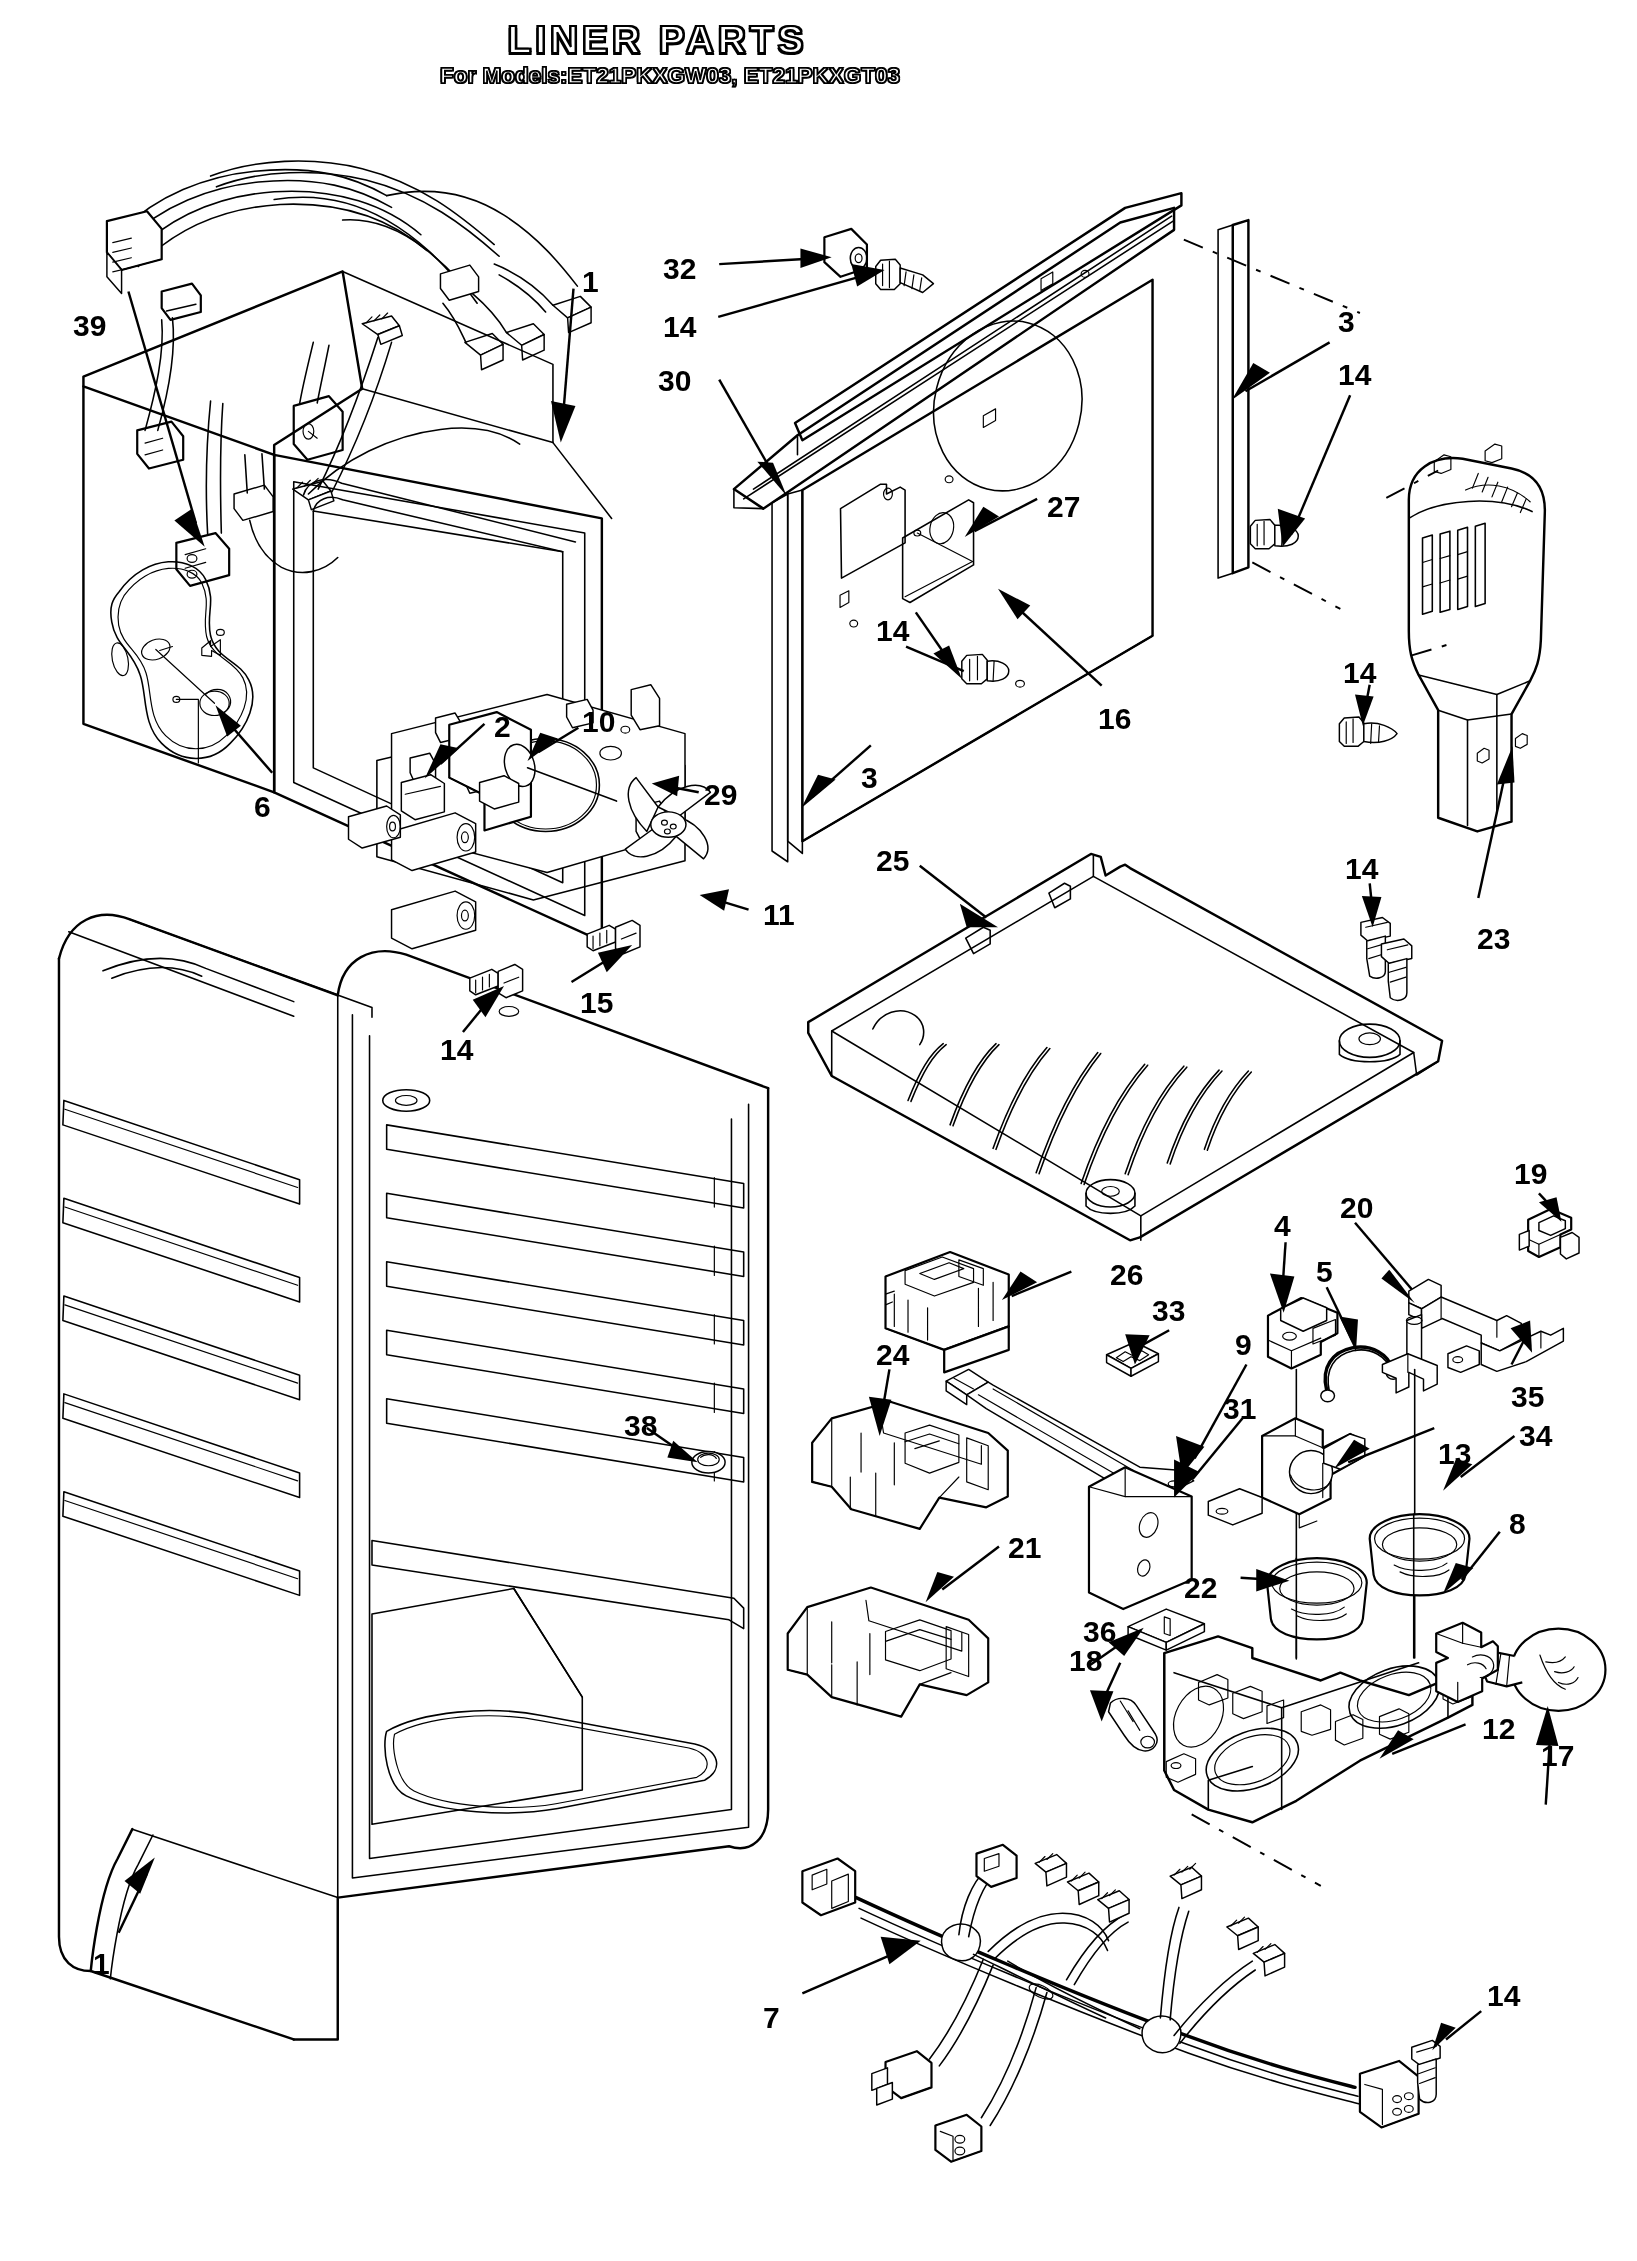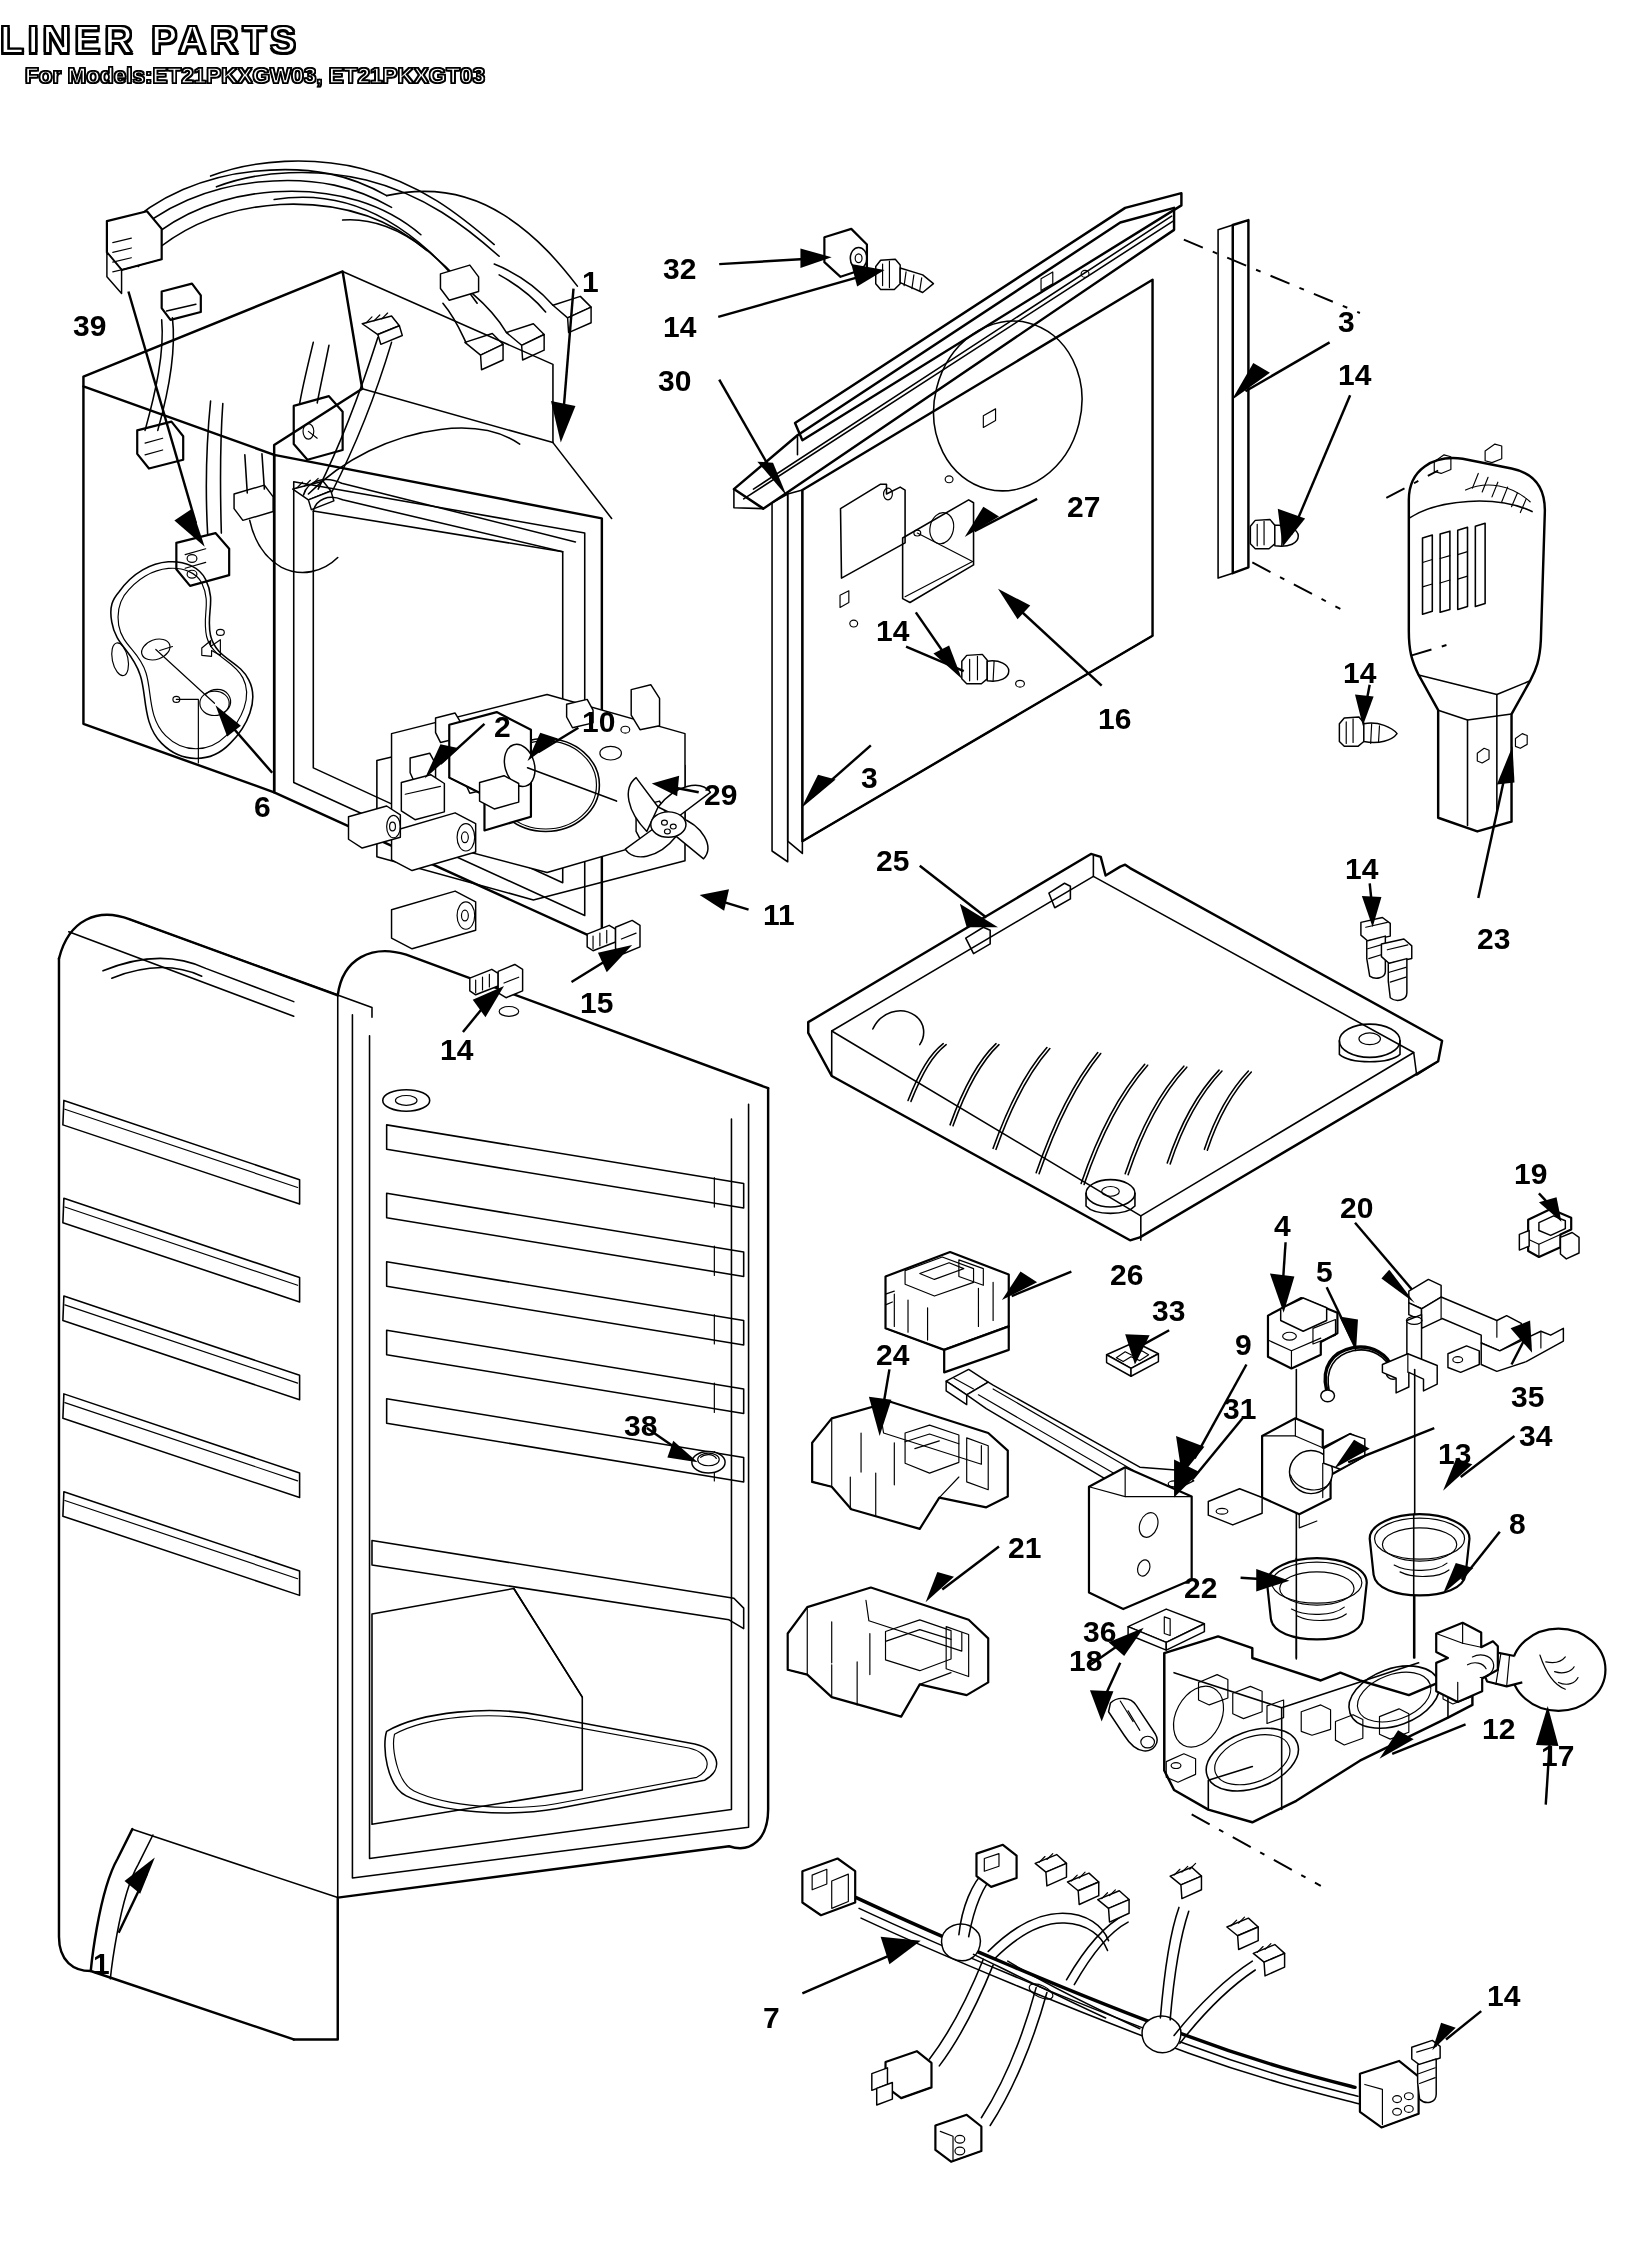--- a/index.html
+++ b/index.html
@@ -4,21 +4,21 @@
 <style>
   html,body{margin:0;padding:0;background:#ffffff;}
   body{font-family:"Liberation Sans",sans-serif;color:#000;}
   #page{
     position:relative;
     width:1638px;height:2261px;
     background:#ffffff;
     overflow:hidden;
   }
   
-  #title-block{position:absolute;left:0;top:19.6px;width:1315px;text-align:left;}
+  #title-block{position:absolute;left:0;top:19.6px;width:1315px;text-align:center;}
   #main-title{
     font-family:"Liberation Sans",sans-serif;
     font-size:39px;font-weight:bold;letter-spacing:3.9px;
     color:#ffffff;
     -webkit-text-stroke:2px #000;
     text-shadow:
       -1.5px -1.5px 0 #000, 1.5px -1.5px 0 #000,
       -1.5px  1.5px 0 #000, 1.5px  1.5px 0 #000;
     line-height:1.0;
   }
@@ -899,21 +899,21 @@
   </svg>
 
   <div id="callout-layer">
     <div class="callout" style="left:73px;top:311px;">39</div>
     <div class="callout" style="left:582px;top:267px;">1</div>
     <div class="callout" style="left:663px;top:254px;">32</div>
     <div class="callout" style="left:663px;top:312px;">14</div>
     <div class="callout" style="left:658px;top:366px;">30</div>
     <div class="callout" style="left:1338px;top:307px;">3</div>
     <div class="callout" style="left:1338px;top:360px;">14</div>
-    <div class="callout" style="left:1047px;top:492px;margin-left:20px;">27</div>
+    <div class="callout" style="left:1047px;top:492px;">27</div>
     <div class="callout" style="left:876px;top:616px;">14</div>
     <div class="callout" style="left:1098px;top:704px;">16</div>
     <div class="callout" style="left:861px;top:763px;">3</div>
     <div class="callout" style="left:254px;top:792px;">6</div>
     <div class="callout" style="left:494px;top:712px;">2</div>
     <div class="callout" style="left:582px;top:707px;">10</div>
     <div class="callout" style="left:704px;top:780px;">29</div>
     <div class="callout" style="left:763px;top:900px;">11</div>
     <div class="callout" style="left:580px;top:988px;">15</div>
     <div class="callout" style="left:440px;top:1035px;">14</div>

